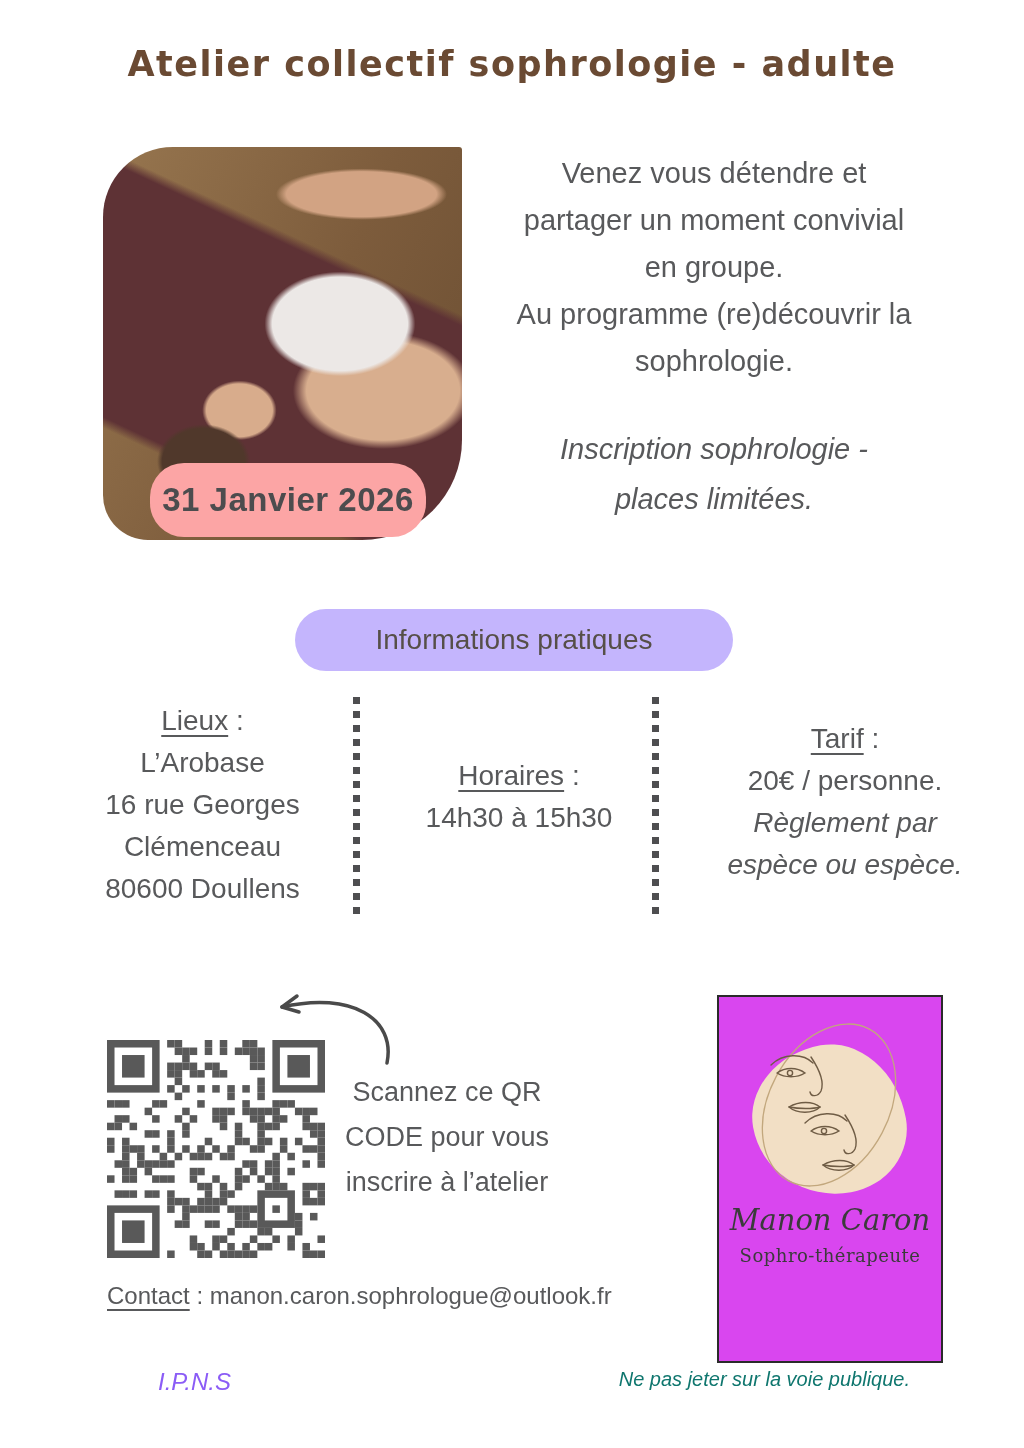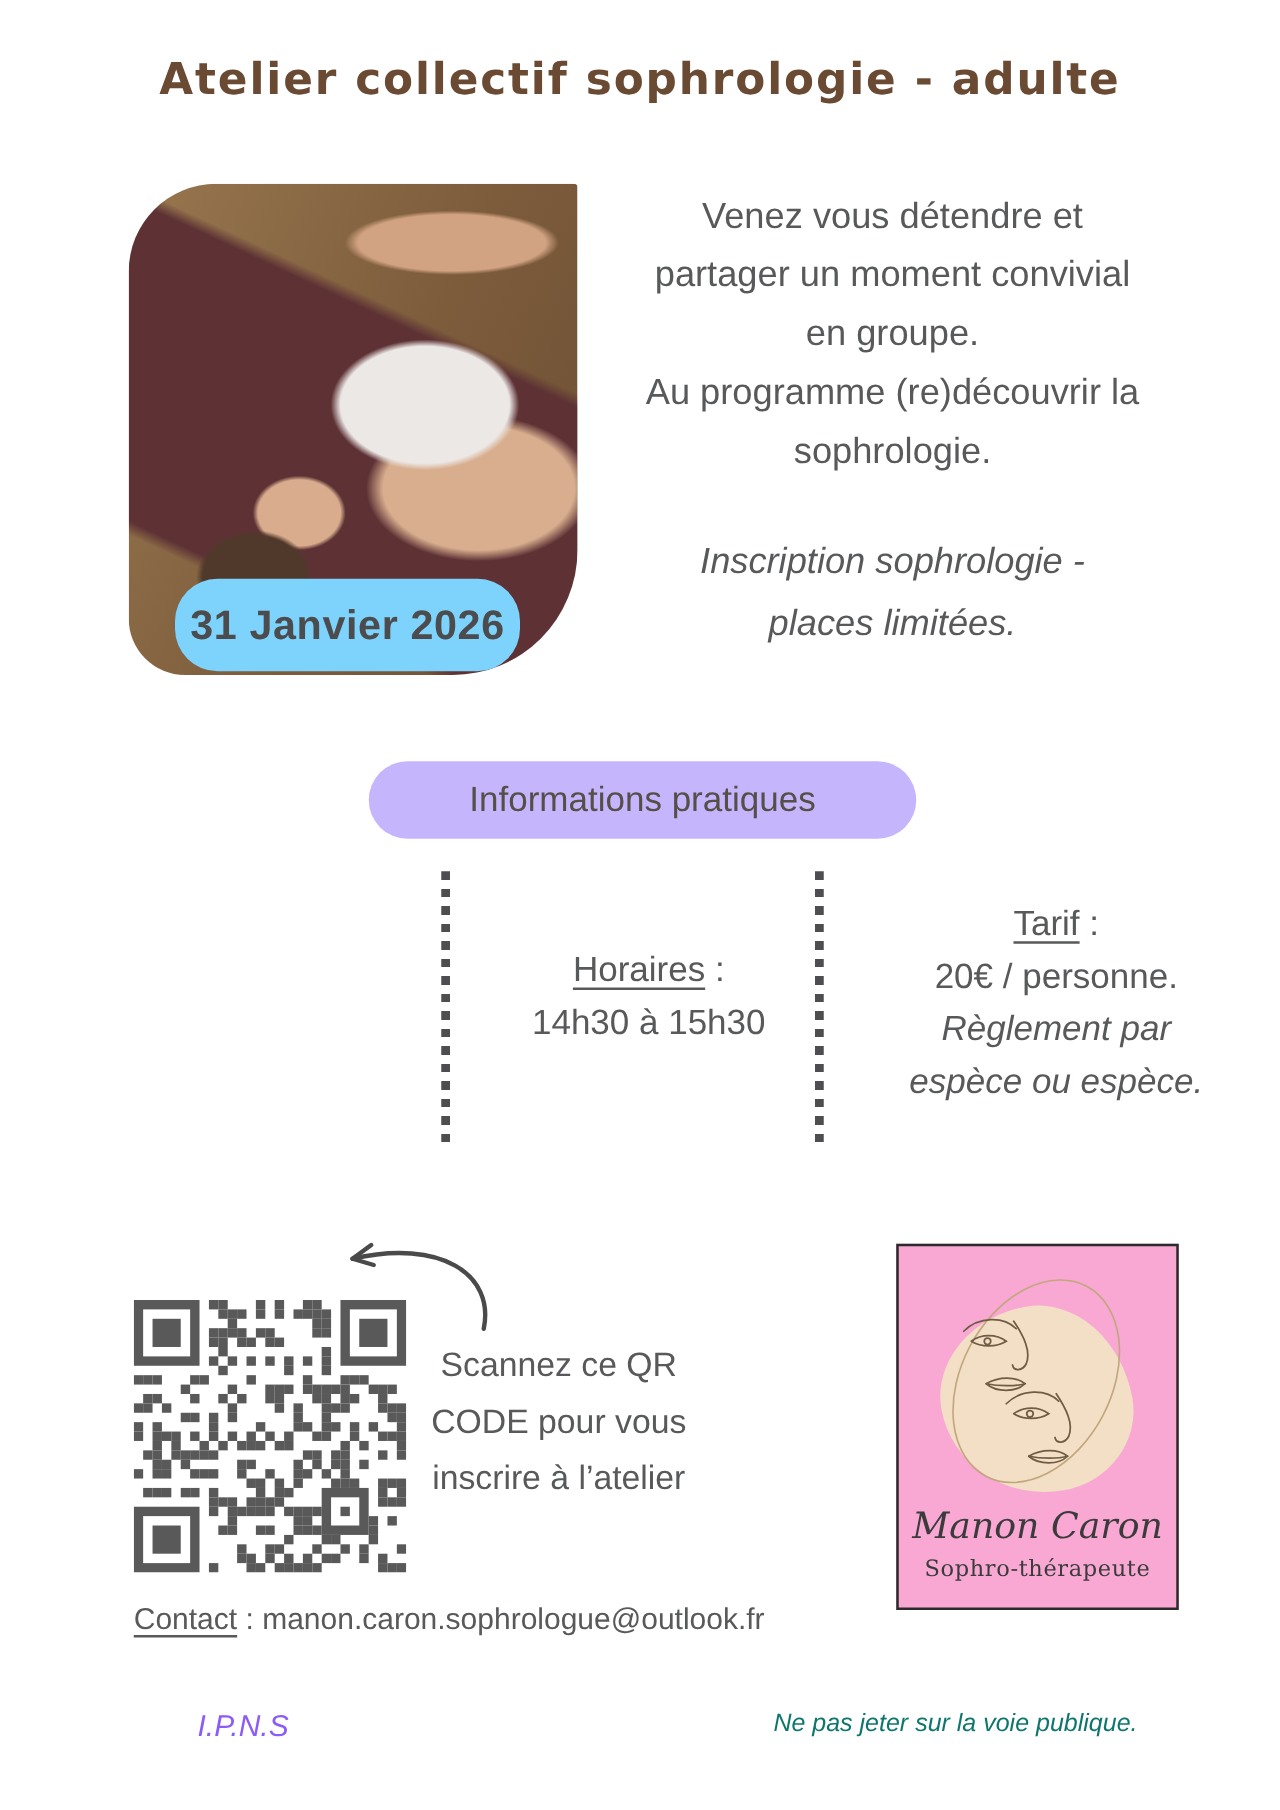--- a/index.html
+++ b/index.html
@@ -14,22 +14,22 @@
          border-radius:70px 3px 100px 45px;
          background:
            radial-gradient(75px 60px at 28% 80%, #50382B 0 55%, rgba(80,56,43,0) 62%),
            radial-gradient(60px 48px at 38% 67%, #D8AC8C 0 55%, rgba(216,172,140,0) 62%),
            radial-gradient(130px 90px at 66% 45%, #ECE8E6 0 52%, rgba(236,232,230,0) 58%),
            radial-gradient(150px 45px at 72% 12%, #D2A383 0 50%, rgba(210,163,131,0) 57%),
            radial-gradient(170px 110px at 78% 62%, #D8AE8E 0 45%, rgba(216,174,142,0) 53%),
            linear-gradient(205deg, rgba(0,0,0,0) 30%, #5E3235 32% 78%, rgba(0,0,0,0) 80%),
            linear-gradient(115deg, #97764F 0%, #7D5C3C 55%, #6C4F33 100%);}
 
-  .date-badge{position:absolute;left:140px;top:463px;width:276px;height:74px;
-         background:#7dd3fc;border-radius:34px;display:flex;align-items:center;
+  .date-badge{position:absolute;left:150px;top:463px;width:276px;height:74px;
+         background:#fca5a5;border-radius:34px;display:flex;align-items:center;
          justify-content:center;font-size:33px;font-weight:700;color:#4C4C4E;
          letter-spacing:0.5px;}
 
   .intro{position:absolute;left:468px;top:150px;width:492px;text-align:center;
          font-size:29px;line-height:47px;}
   .note{position:absolute;left:468px;top:424px;width:492px;text-align:center;
         font-size:29px;line-height:50px;font-style:italic;}
   .blockline{display:block;}
 
   .pill{position:absolute;left:295px;top:609px;width:438px;height:62px;background:#c4b5fd;
@@ -46,21 +46,21 @@
   .divider{position:absolute;width:7px;top:697px;height:218px;
            background-image:repeating-linear-gradient(to bottom,#4E4E50 0 7px,rgba(0,0,0,0) 7px 14px);}
   .divider-1{left:353px;}
   .divider-2{left:652px;}
 
   .qr{position:absolute;left:107px;top:1040px;width:218px;height:218px;}
   .arrow{position:absolute;left:252px;top:985px;width:150px;height:85px;}
   .qr-caption{position:absolute;left:316px;top:1070px;width:262px;text-align:center;
               font-size:27px;line-height:45px;}
 
-  .logo-box{position:absolute;left:717px;top:995px;width:226px;height:293px;background:#f9a8d4;
+  .logo-box{position:absolute;left:717px;top:995px;width:226px;height:368px;background:#d946ef;
             border:2px solid #2B2B2B;box-sizing:border-box;}
   .blob{position:absolute;left:34px;top:48px;width:152px;height:150px;background:#F2DFC5;
         border-radius:53% 47% 44% 56% / 46% 58% 42% 54%;transform:rotate(-10deg);}
   .faces{position:absolute;left:8px;top:16px;}
   .logo-name{position:absolute;top:206px;left:0;width:100%;text-align:center;
              font-family:"DejaVu Serif",serif;font-style:italic;font-size:29px;color:#3B3B3B;}
   .logo-sub{position:absolute;top:248px;left:0;width:100%;text-align:center;
             font-family:"DejaVu Serif",serif;font-size:18px;letter-spacing:0.5px;color:#3B3B3B;}
 
   .contact{position:absolute;left:107px;top:1282px;font-size:24px;}
@@ -87,20 +87,27 @@
     <span class="blockline">sophrologie.</span>
   </div>
 
   <div class="note">
     <span class="blockline">Inscription sophrologie -</span>
     <span class="blockline">places limitées.</span>
   </div>
 
   <div class="pill">Informations pratiques</div>
 
+  <div class="col col-lieux">
+    <span class="blockline"><span class="ul">Lieux</span><span> :</span></span>
+    <span class="blockline">L’Arobase</span>
+    <span class="blockline">16 rue Georges</span>
+    <span class="blockline">Clémenceau</span>
+    <span class="blockline">80600 Doullens</span>
+  </div>
 
   <div class="divider divider-1"></div>
 
   <div class="col col-horaires">
     <span class="blockline"><span class="ul">Horaires</span><span> :</span></span>
     <span class="blockline">14h30 à 15h30</span>
   </div>
 
   <div class="divider divider-2"></div>
 

